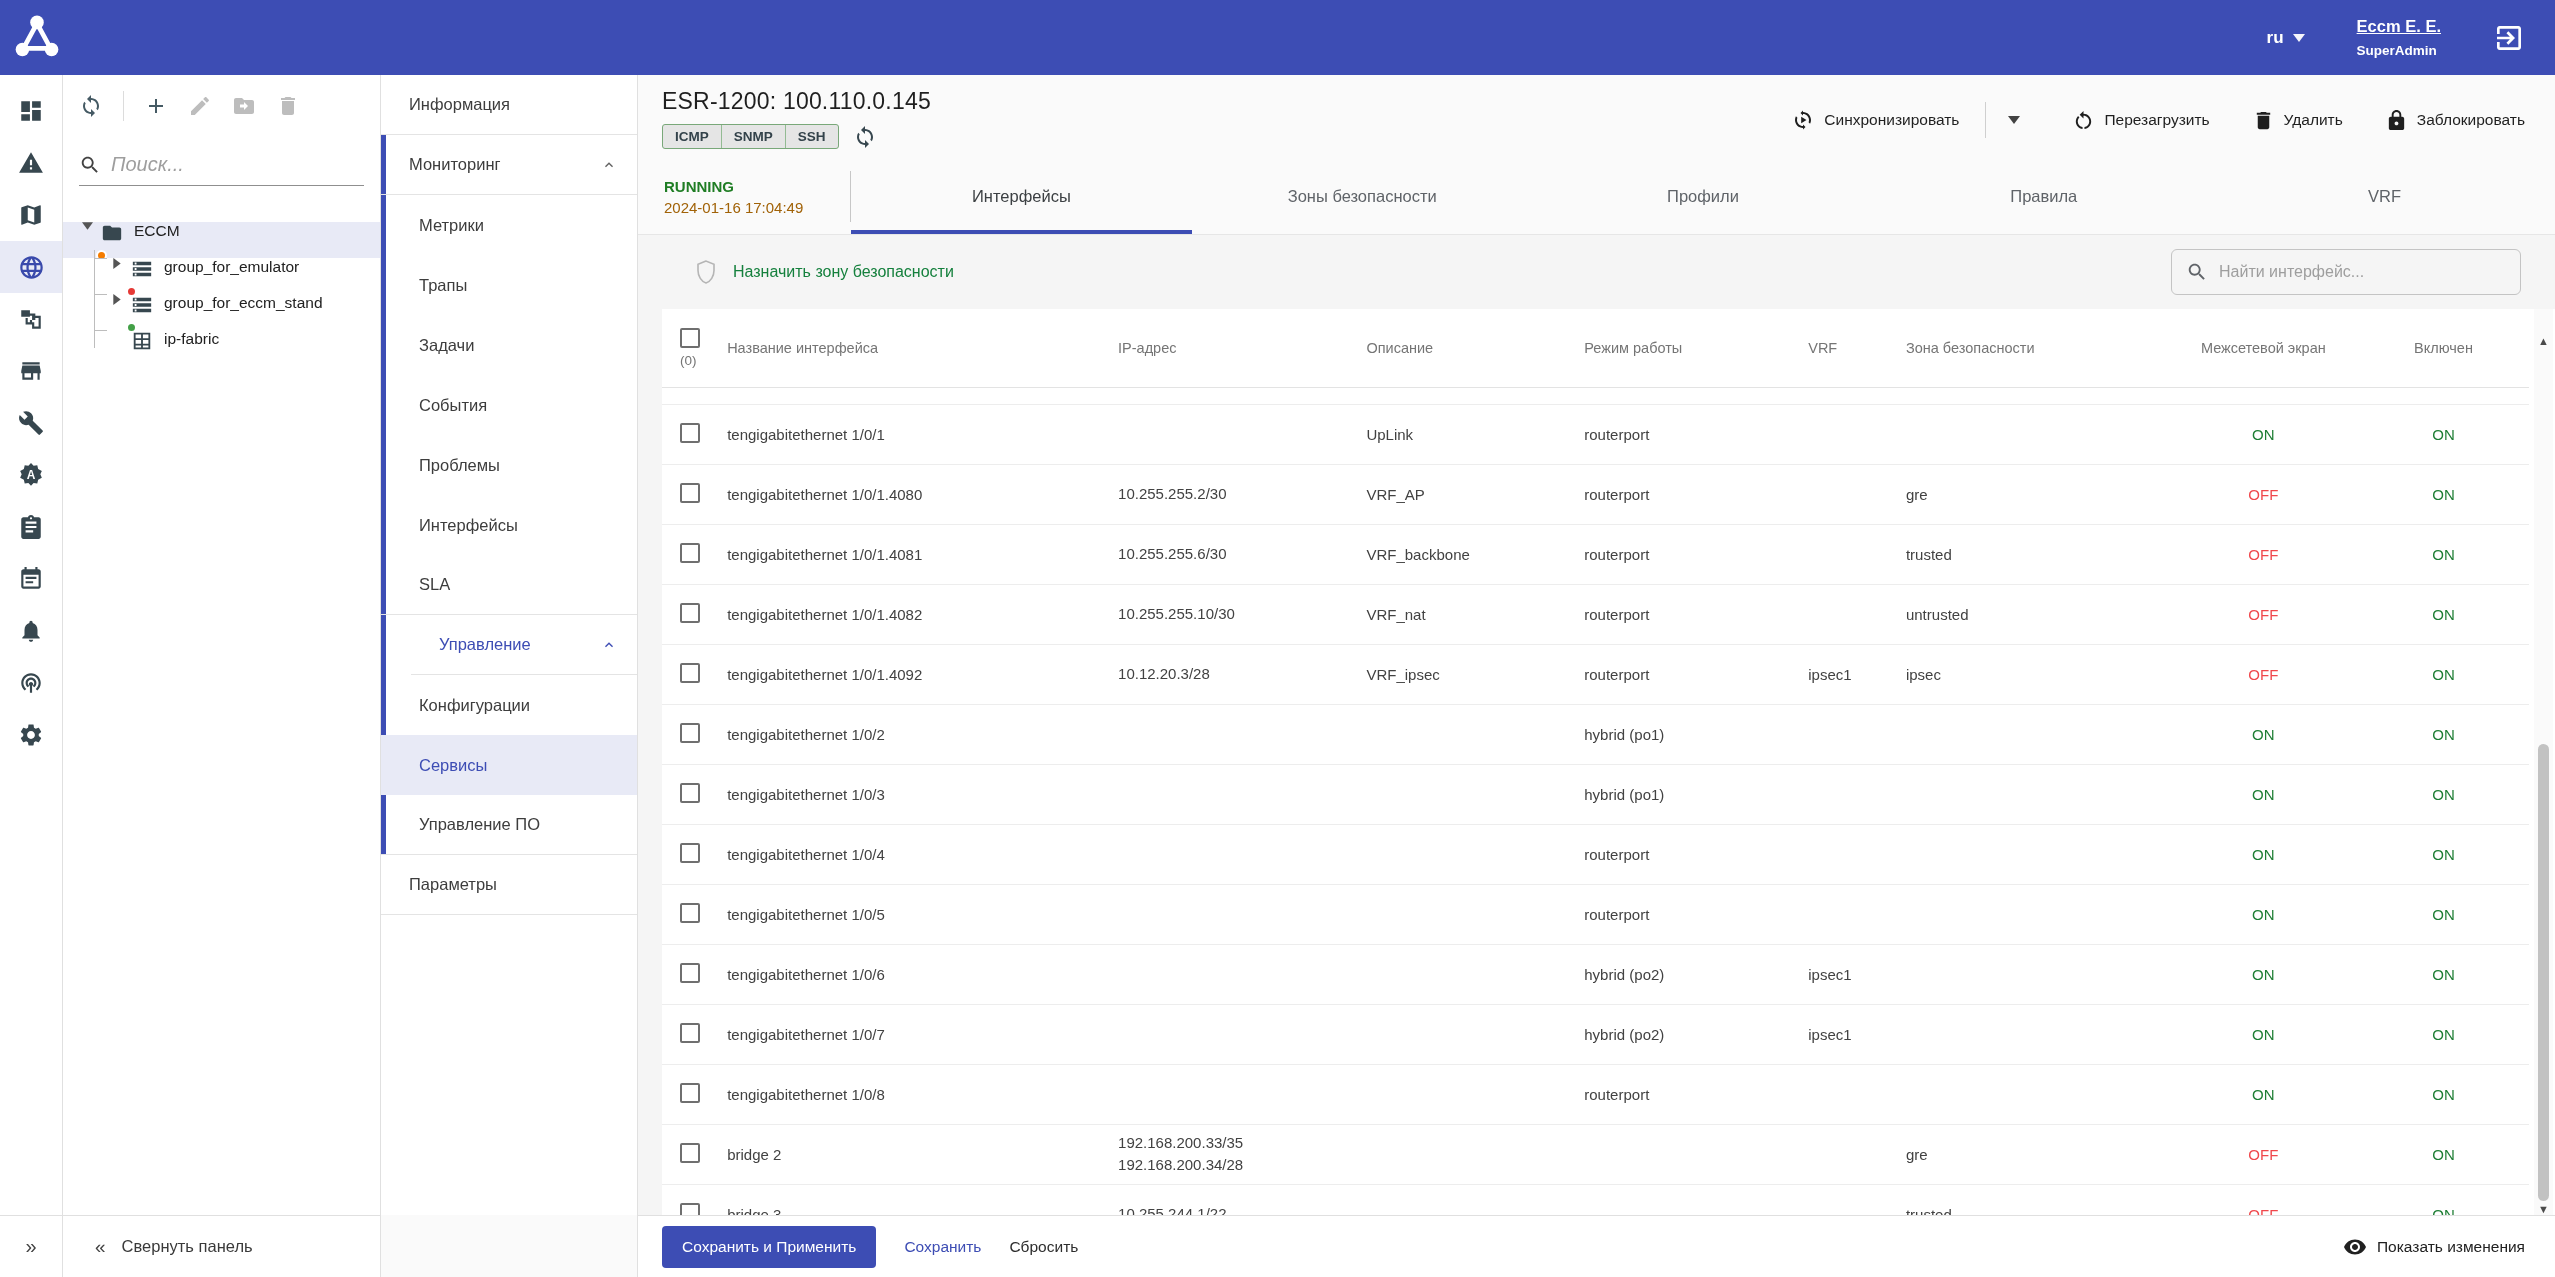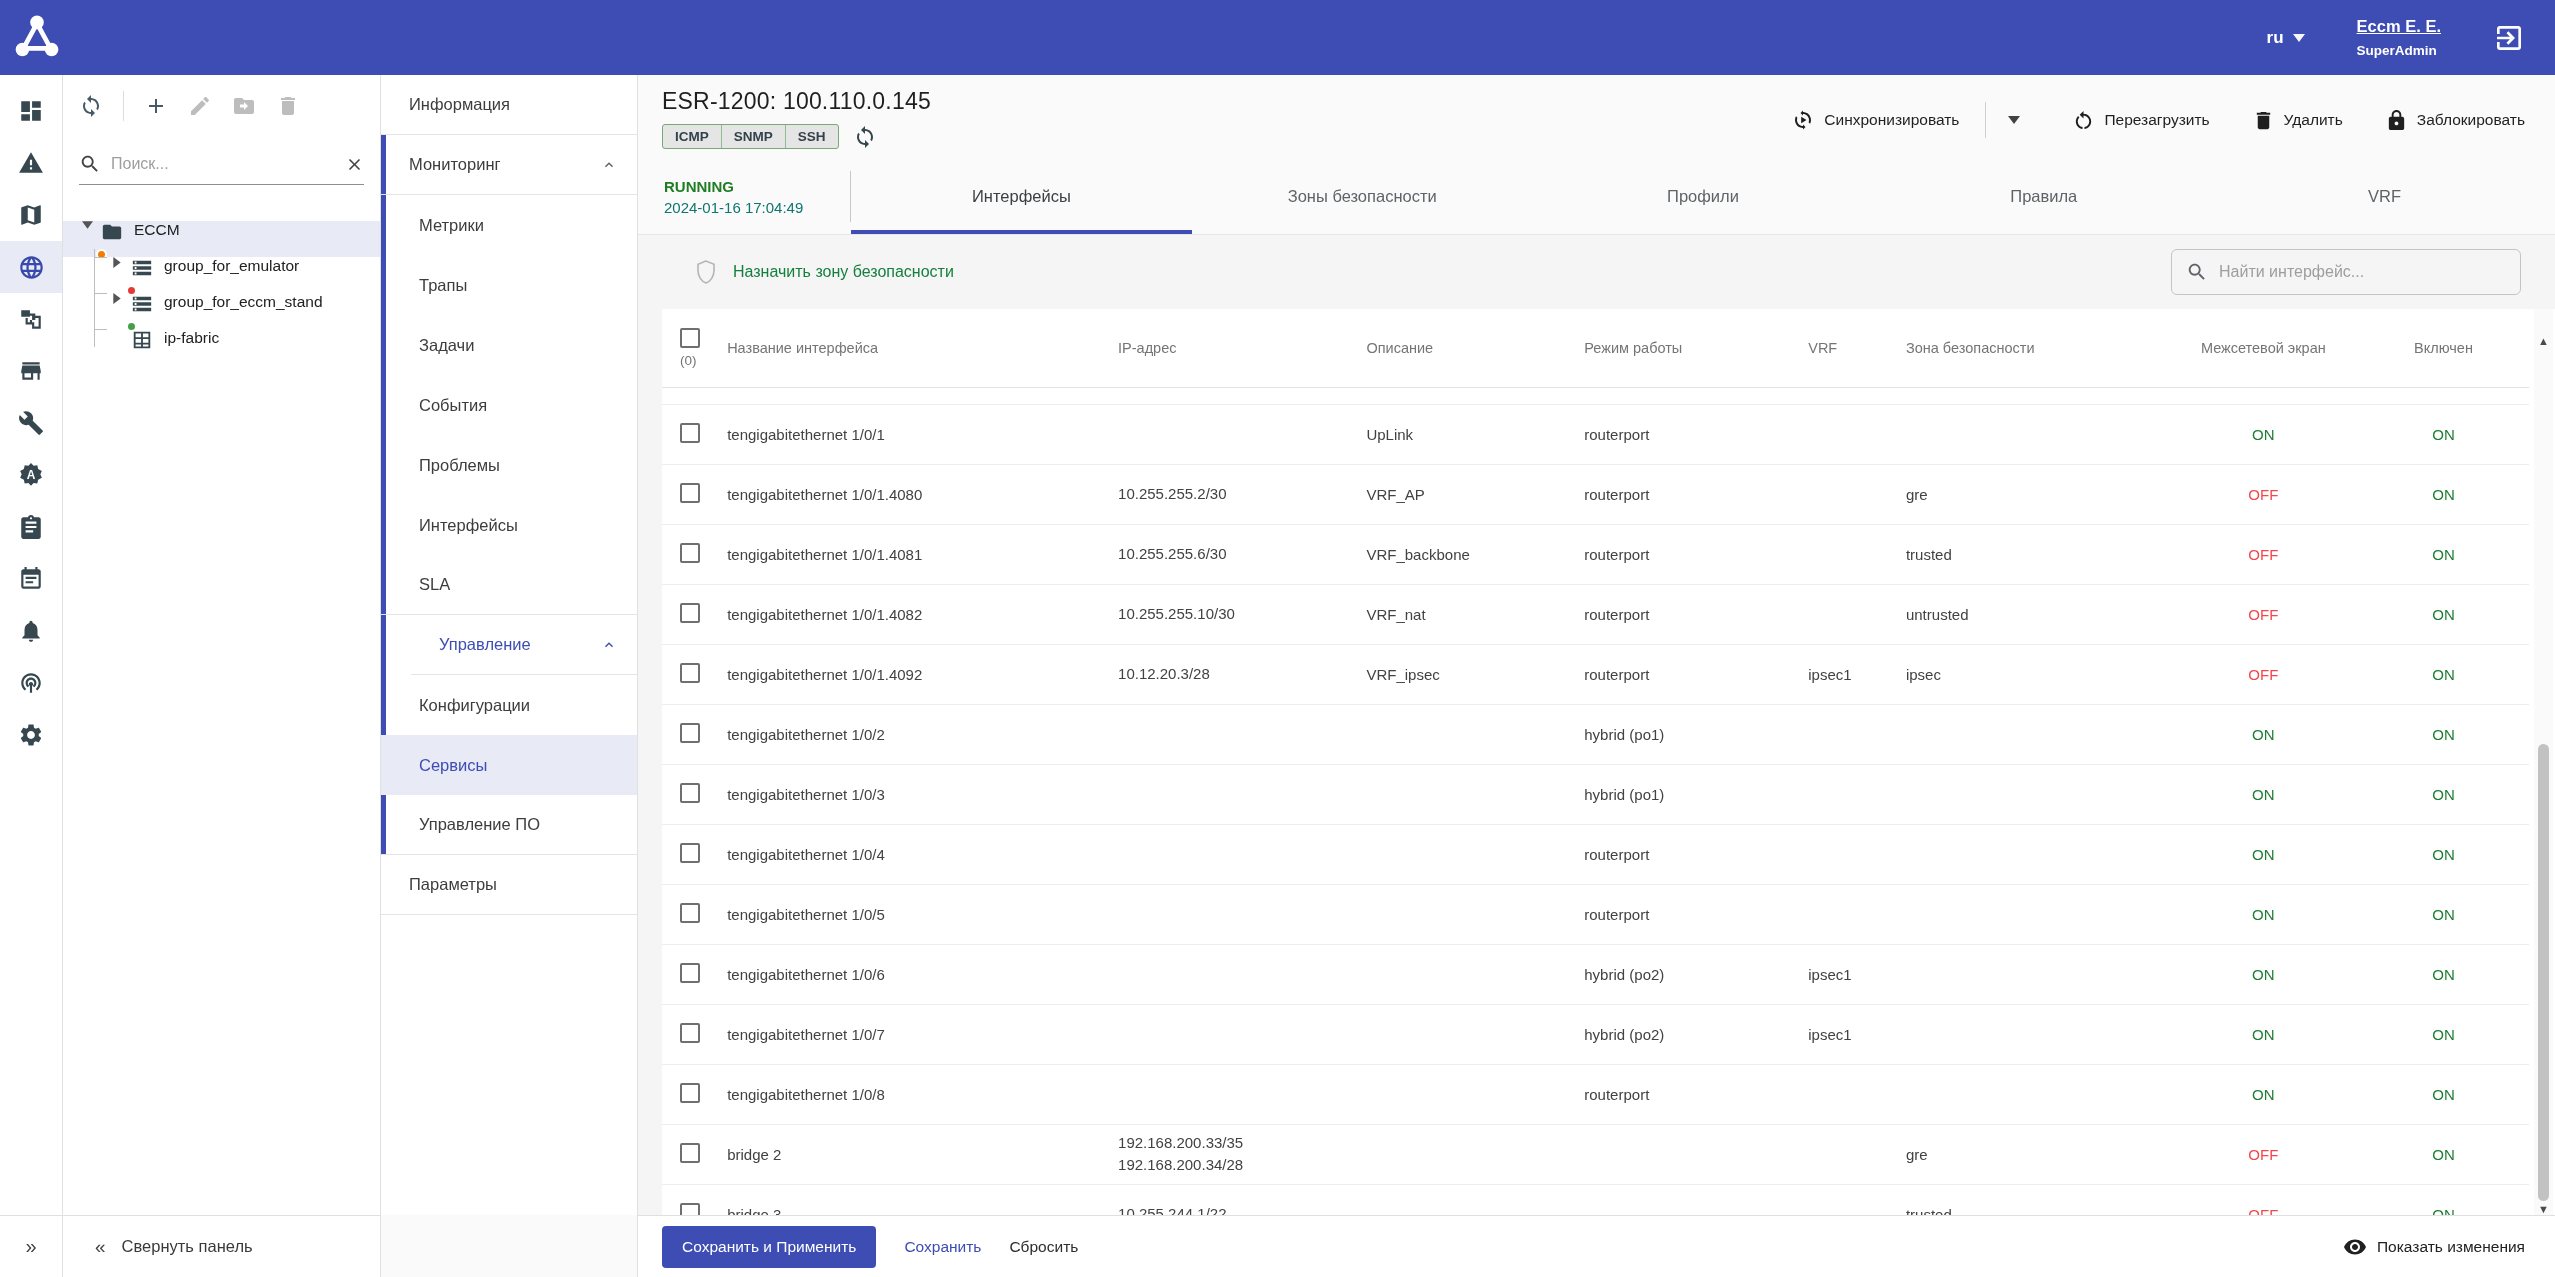--- a/index.html
+++ b/index.html
@@ -29,21 +29,21 @@
 
   
   .treepanel { width:318px; flex:0 0 auto; border-right:1px solid #e0e0e0; background:#fff; display:flex; flex-direction:column; }
   .tree-toolbar { height:62px; display:flex; align-items:center; padding:0 16px; gap:20px; }
   .tree-toolbar .tdiv { width:1px; height:30px; background:#dcdcdc; }
   .ticon { display:flex; cursor:pointer; }
   .ticon.enabled svg { fill:#455a64; }
   .ticon.disabled svg { fill:#bdbdbd; }
   .tree-search { margin:16px 16px 6px 16px; display:flex; align-items:center; gap:10px; border-bottom:1px solid #8f8f8f; padding-bottom:9px; }
   .tree-search svg { fill:#424242; flex:0 0 auto; }
-  .tree-search input { border:none; outline:none; flex:1; font-size:16px; font-family:inherit; color:#b91c1c; background:transparent; }
+  .tree-search input { border:none; outline:none; flex:1; font-size:20px; font-family:inherit; color:#b91c1c; background:transparent;font-style:italic; }
   .tree-search input::placeholder { color:#9e9e9e; }
   .tree { margin-top:30px; font-size:15.5px; color:#212121; }
   .tnode { height:36px; display:flex; padding-left:14px; cursor:pointer; }
   .tnode.selected { background:#e8eaf6; }
   .tcaret { width:20px; display:flex; justify-content:center; color:#555; flex:0 0 auto; }
   .tico { position:relative; display:flex; margin-left:4px; flex:0 0 auto; }
   .tico svg { fill:#37474f; }
   .tdot { position:absolute; left:-5px; bottom:-3px; width:11px; height:11px; border-radius:50%; border:2px solid #fff; }
   .dot-orange { background:#f57c00; } .dot-red { background:#e53935; } .dot-green { background:#43a047; }
   .tlabel { margin-left:11px; white-space:nowrap; }
@@ -81,21 +81,21 @@
   .action { display:flex; align-items:center; gap:9px; font-size:15.5px; font-weight:500; color:#1f1f1f; cursor:pointer; white-space:nowrap; }
   .action svg { fill:#1f1f1f; }
   .sync-wrap { display:flex; align-items:center; gap:0; }
   .sync-div { width:1px; height:36px; background:#cfcfcf; margin:0 0 0 26px; }
   .sync-caret { padding:0 10px 0 22px; display:flex; cursor:pointer; }
   .sync-caret svg { fill:#424242; }
 
   .status-tabs { height:76px; background:#fafafa; display:flex; align-items:stretch; border-bottom:1px solid #e6e6e6; flex:0 0 auto; }
   .status { width:212px; padding-left:26px; display:flex; flex-direction:column; justify-content:center; flex:0 0 auto; }
   .status-label { font-size:15px; font-weight:700; color:#1f7d24; }
-  .status-time { font-size:15px; color:#0f766e; margin-top:4px; white-space:nowrap; }
+  .status-time { font-size:15px; color:#a16207; margin-top:4px; white-space:nowrap; }
   .vdiv { width:1px; background:#c7c7c7; margin:12px 0; flex:0 0 auto; }
   .tabs { flex:1; display:flex; }
   .tab { flex:1; display:flex; align-items:center; justify-content:center; font-size:16.5px; color:#5f6368; cursor:pointer; position:relative; }
   .tab.active { color:#3c4043; }
   .tab.active::after { content:""; position:absolute; left:0; right:0; bottom:0; height:4px; background:#3d4db4; }
 
   .content { flex:1 1 auto; background:#f5f5f5; display:flex; flex-direction:column; min-height:0; }
   .list-toolbar { height:74px; display:flex; align-items:center; padding:0 34px 0 56px; flex:0 0 auto; }
   .assign { display:flex; align-items:center; gap:15px; color:#15803d; font-size:16px; cursor:default; }
   .assign svg { stroke:#b5b5b5; fill:none; stroke-width:1.6; }

